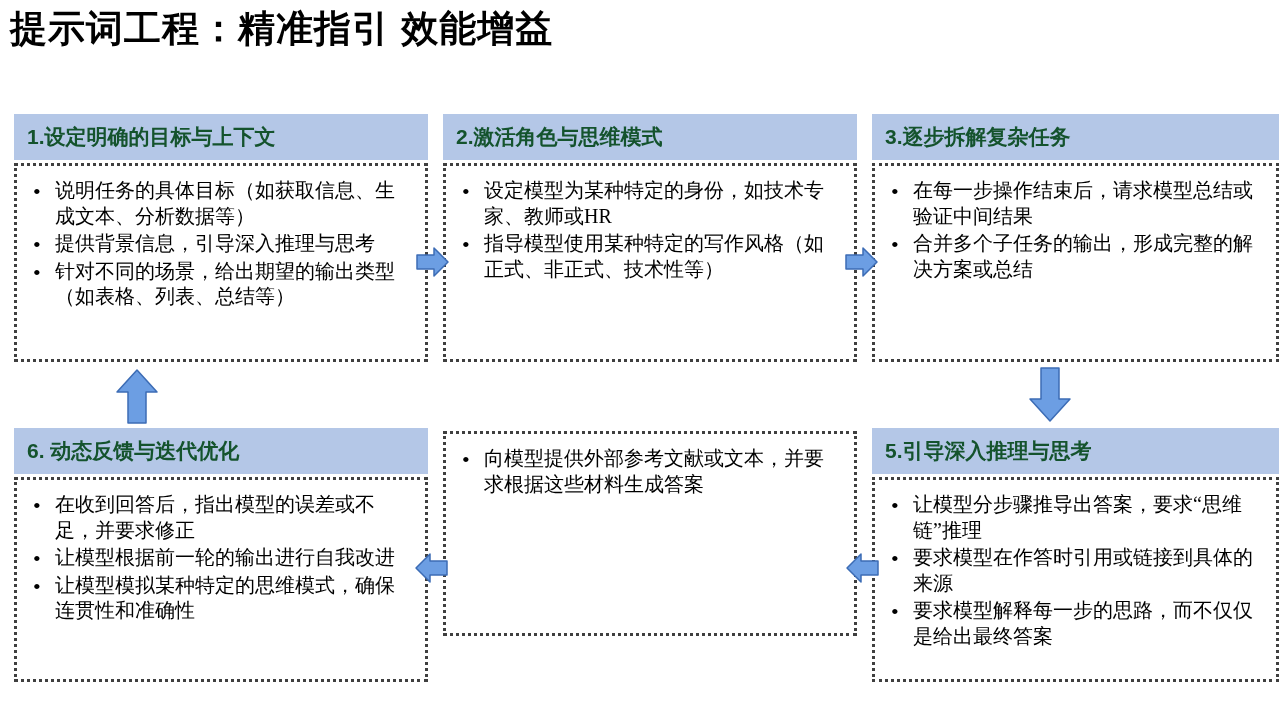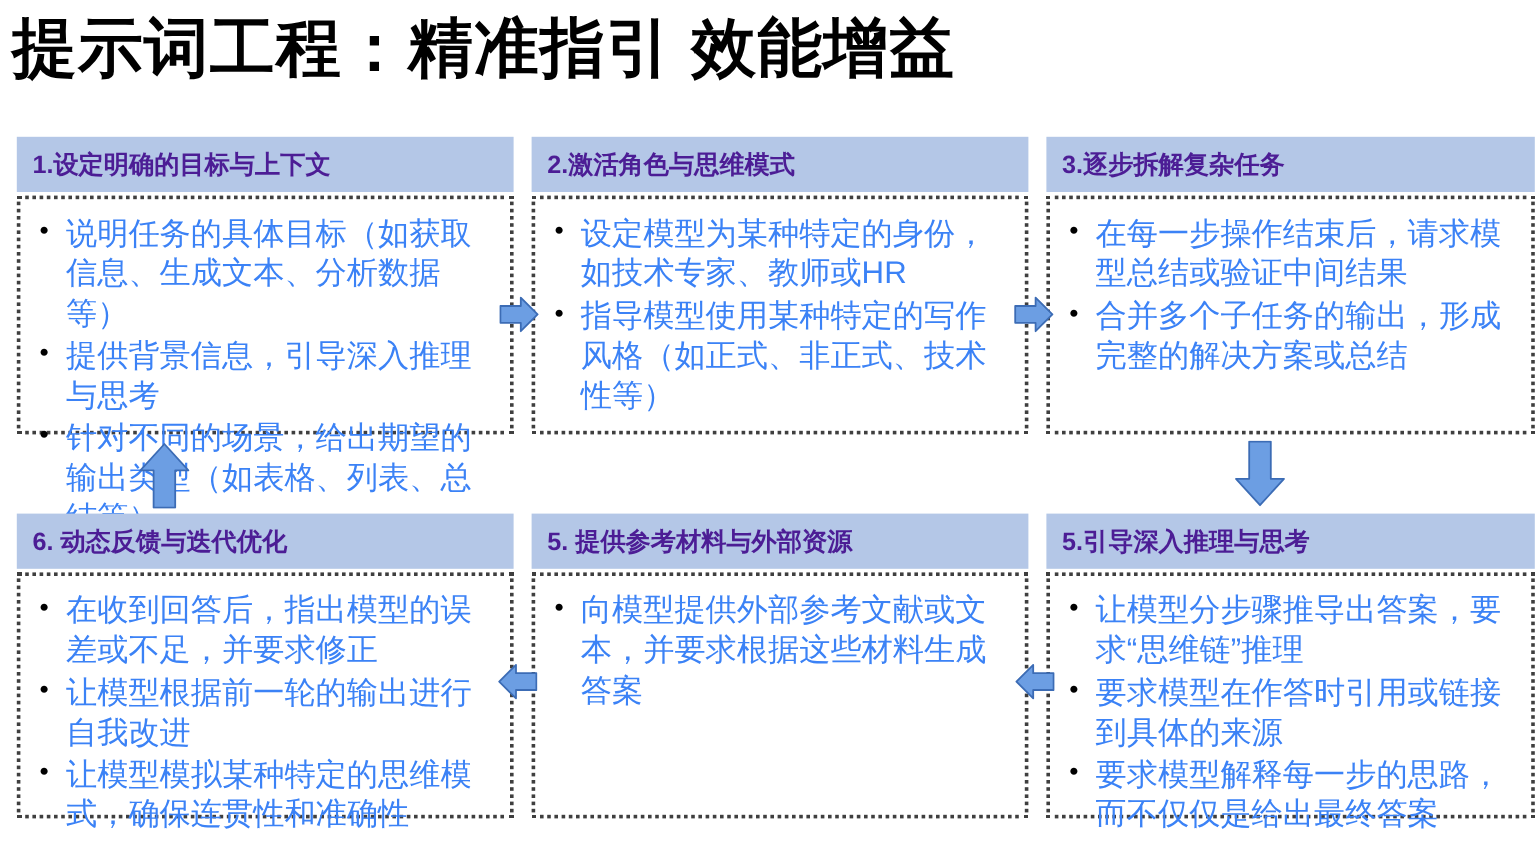--- a/index.html
+++ b/index.html
@@ -12,47 +12,48 @@
   html,body{background:#ffffff;}
   body{font-family:"Liberation Sans","DejaVu Sans",sans-serif;}
   .slide{
     position:relative;
     width:1280px;height:720px;
     background:#ffffff;
     overflow:hidden;
   }
   .slide-title{
     position:absolute;left:10px;top:4px;
-    font-size:54px;font-weight:bold;color:#000000;
+    font-size:37px;font-weight:bold;color:#000000;
     letter-spacing:1px;
     white-space:nowrap;
   }
   .step-box{position:absolute;}
   .box-header{
     background:var(--header-bg);
     height:46px;
     display:flex;align-items:center;
     padding:0 13px;
-    font-size:21px;font-weight:bold;color:#4c1d95;
+    font-size:21px;font-weight:bold;color:#14532d;
   }
   .box-body{
     margin-top:3px;
     border:3px dotted var(--box-border);
     background:#ffffff;
     padding:12px 22px 10px 8px;
   }
   .row1 .box-body{height:199px;}
   .row2 .box-body{height:205px;}
   .bullets{list-style:none;}
   .bullets li{
     position:relative;
     padding-left:30px;
-    font-size:26px;color:#3b82f6;
+    font-size:20px;color:#000000;
     line-height:1.28;
     margin-bottom:2px;
+    font-family:Liberation Serif, serif;
   }
   .bullets li::before{
     content:"•";
     position:absolute;left:8px;top:0;
     font-size:22px;color:#000000;
   }
   .flow-arrow{position:absolute;}
   .flow-arrow svg{display:block;}
   .flow-arrow polygon{
     fill:var(--arrow-fill);
@@ -118,21 +119,20 @@
     <div class="box-body">
       <ul class="bullets">
         <li>在收到回答后，指出模型的误差或不足，并要求修正</li>
         <li>让模型根据前一轮的输出进行自我改进</li>
         <li>让模型模拟某种特定的思维模式，确保连贯性和准确性</li>
       </ul>
     </div>
   </div>
 
   <div class="step-box row2 pos-b5">
-    <div class="box-header">5. 提供参考材料与外部资源</div>
     <div class="box-body">
       <ul class="bullets">
         <li>向模型提供外部参考文献或文本，并要求根据这些材料生成答案</li>
       </ul>
     </div>
   </div>
 
   <div class="step-box row2 pos-b4">
     <div class="box-header">5.引导深入推理与思考</div>
     <div class="box-body">

